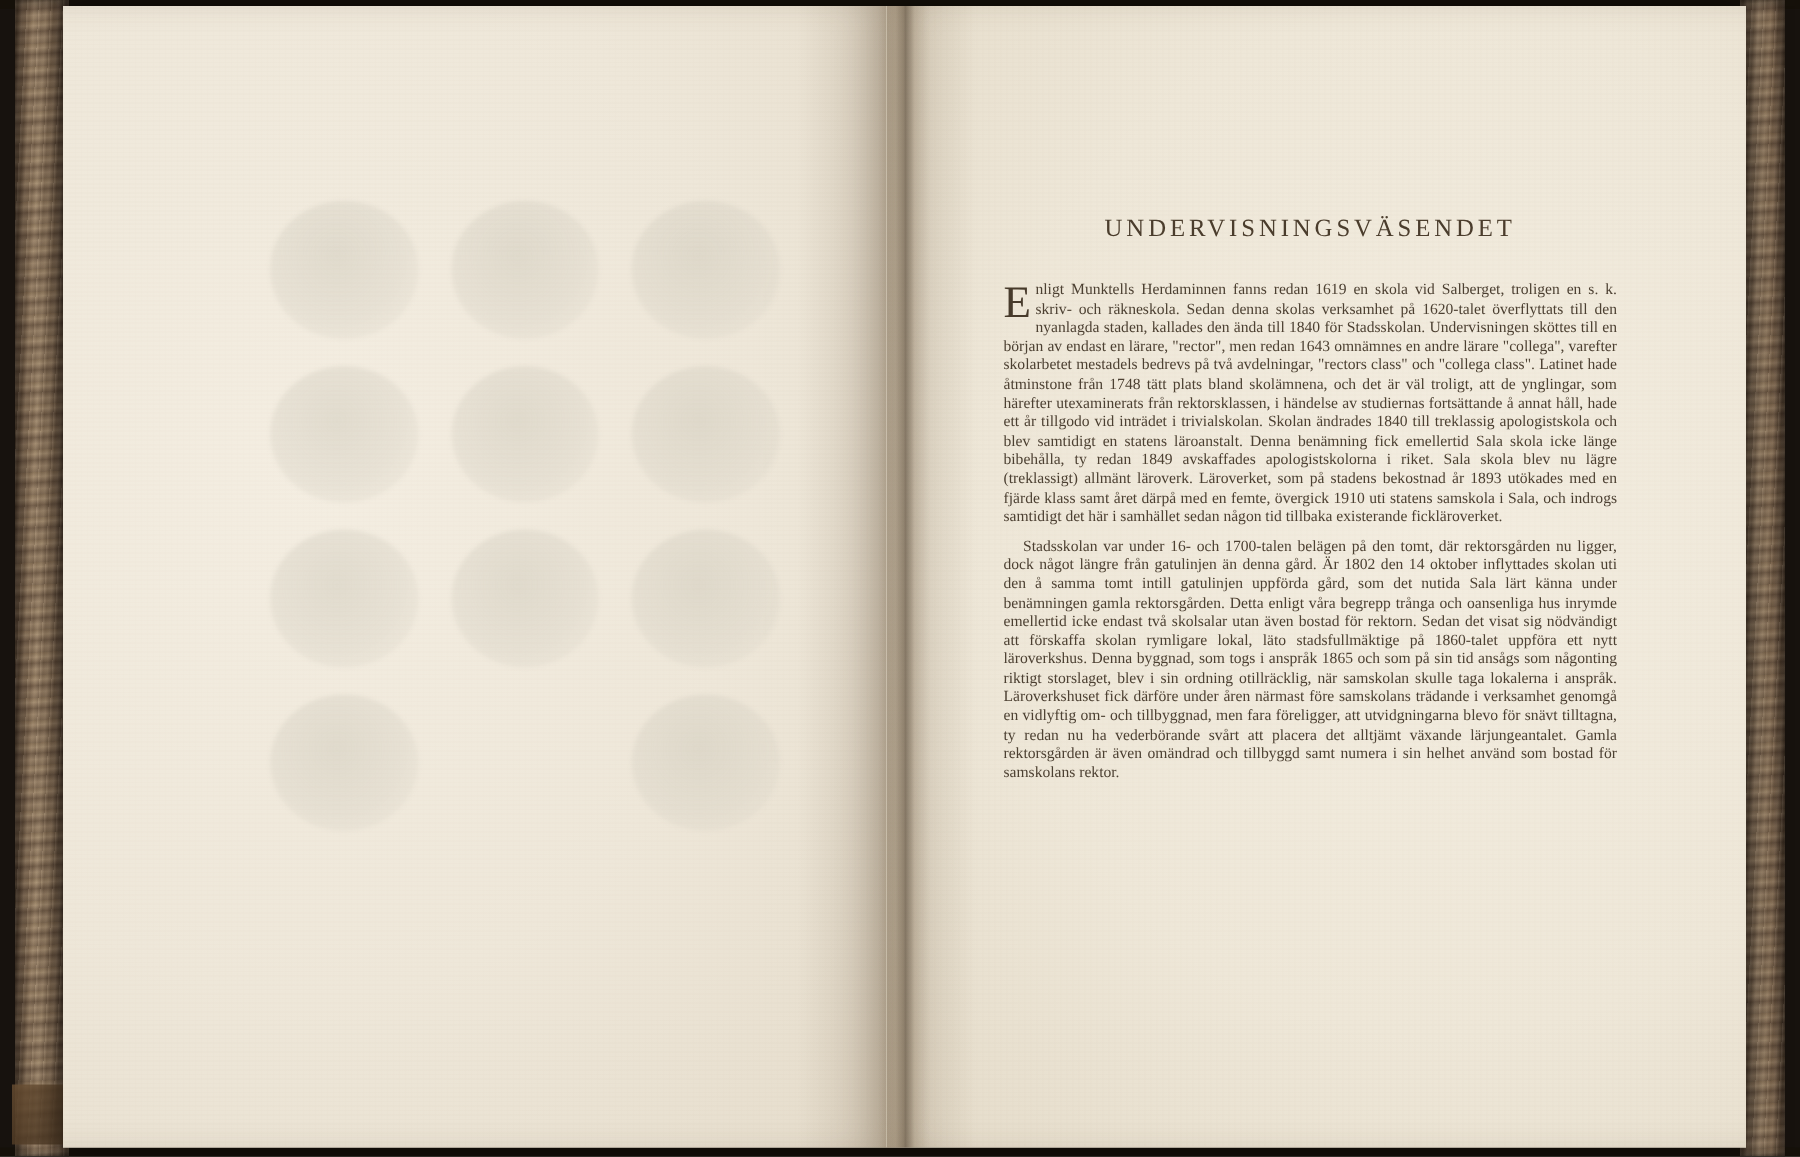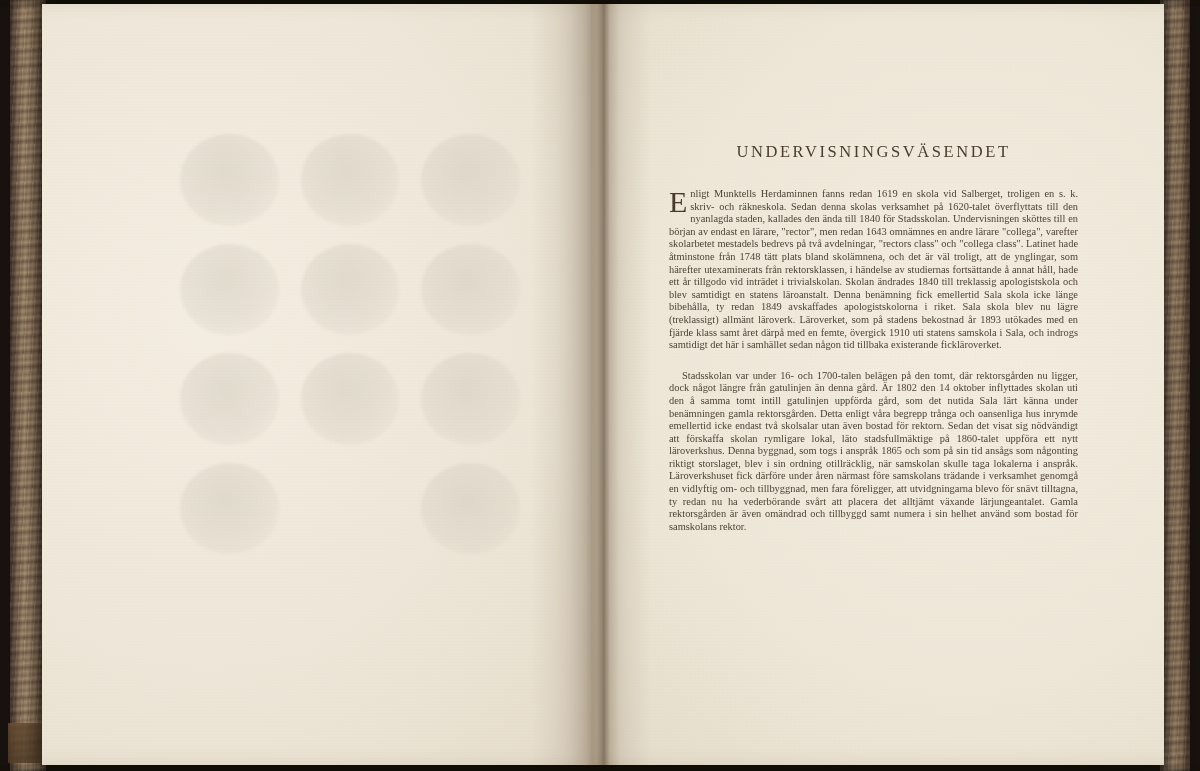--- a/index.html
+++ b/index.html
@@ -181,21 +181,21 @@
     margin: 0;
     font-size: 10.4px;
     line-height: 12.6px;
     text-align: justify;
     text-justify: inter-word;
     color: #4b3f31;
     hyphens: manual;
   }
   .body-text p + p {
     text-indent: 13px;
-    margin-top: 18px;
+    margin-top: 7px;
   }
 
   .dropcap {
     float: left;
     font-family: "Liberation Serif", serif;
     font-size: 30px;
     line-height: 25px;
     padding: 1px 3px 0 0;
     color: #473a2b;
   }

